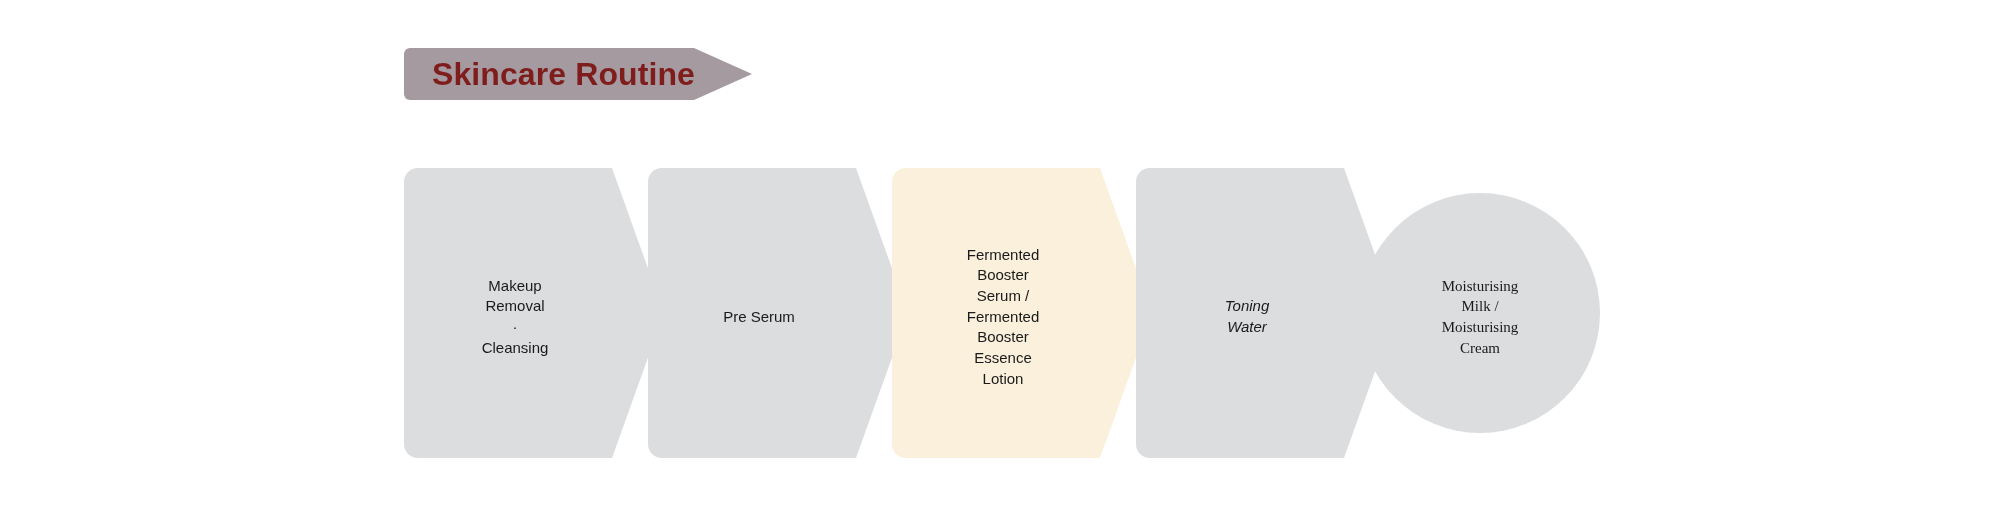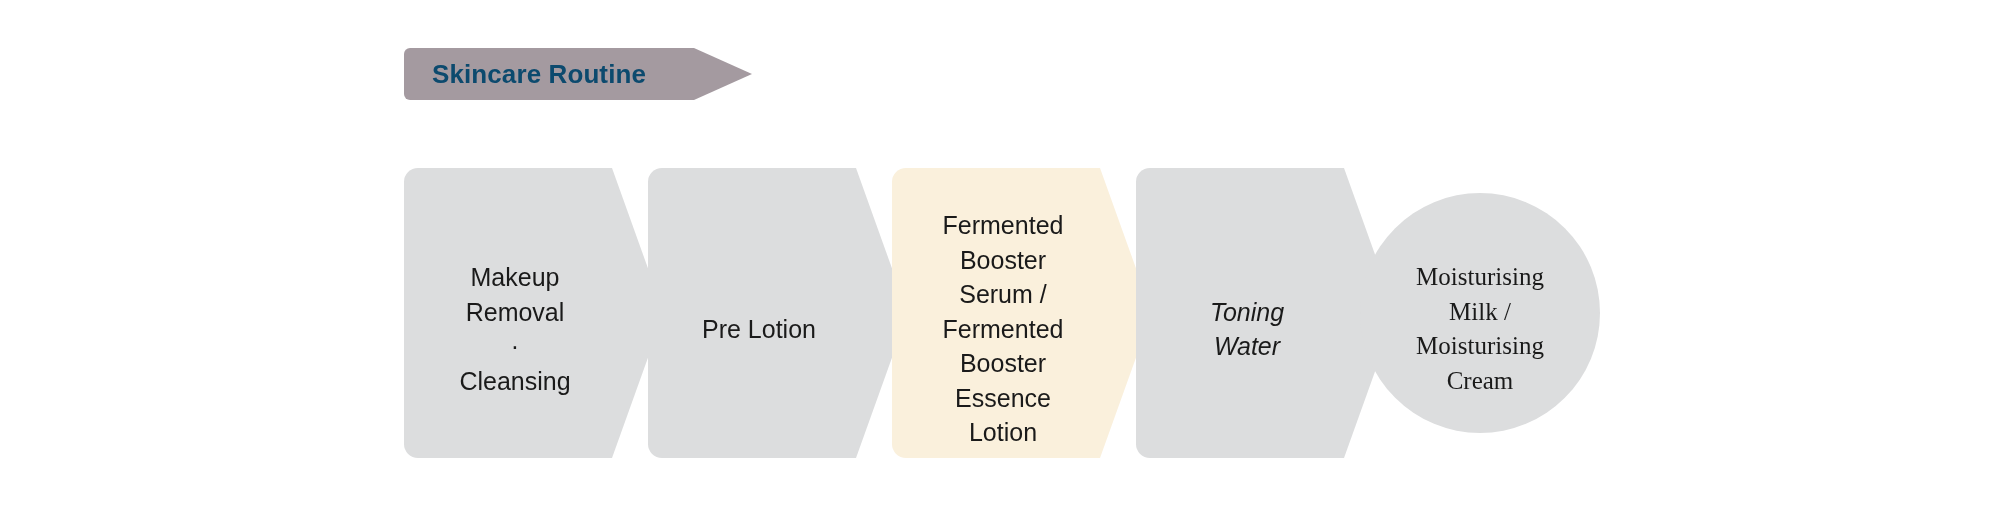--- a/index.html
+++ b/index.html
@@ -44,22 +44,22 @@
   .banner-label {
     position: absolute;
     left: 0;
     top: 0;
     width: 290px;
     height: 52px;
     display: flex;
     align-items: center;
     padding-left: 28px;
     box-sizing: border-box;
-    color: #0c4a6e;
-    font-size: 26px;
+    color: #7f1d1d;
+    font-size: 32px;
     font-weight: bold;
     letter-spacing: 0.1px;
     white-space: nowrap;
     line-height: 1;
   }
 
   
   .flow {
     position: absolute;
     left: 0;
@@ -74,28 +74,28 @@
     height: 290px;
   }
   .stage svg {
     position: absolute;
     left: 0;
     top: 0;
     display: block;
   }
   .stage-label {
     position: absolute;
-    top: 16px;
+    top: 4px;
     height: 290px;
     display: flex;
     align-items: center;
     justify-content: center;
     text-align: center;
     color: #1a1a1a;
-    font-size: 25px;
+    font-size: 15px;
     line-height: 1.38;
     white-space: pre-line;
     box-sizing: border-box;
   }
 
   
   .stage-chevron { width: 260px; }
   .stage-chevron svg { width: 260px; height: 290px; }
   .stage-chevron .stage-label { left: 0; width: 222px; padding: 0 10px; }
 
@@ -133,21 +133,21 @@
 Removal
 ·
 Cleansing</div>
     </div>
 
     <div class="stage stage-chevron stage-2">
       <svg viewBox="0 0 260 290" preserveAspectRatio="none">
         <path d="M 14 0 L 208 0 L 260 145 L 208 290 L 14 290
                  A 14 14 0 0 1 0 276 L 0 14 A 14 14 0 0 1 14 0 Z" fill="#DCDDDE"></path>
       </svg>
-      <div class="stage-label">Pre Lotion</div>
+      <div class="stage-label">Pre Serum</div>
     </div>
 
     <div class="stage stage-chevron stage-3">
       <svg viewBox="0 0 260 290" preserveAspectRatio="none">
         <path d="M 14 0 L 208 0 L 260 145 L 208 290 L 14 290
                  A 14 14 0 0 1 0 276 L 0 14 A 14 14 0 0 1 14 0 Z" fill="#FAF0DC"></path>
       </svg>
       <div class="stage-label">Fermented
 Booster
 Serum /

